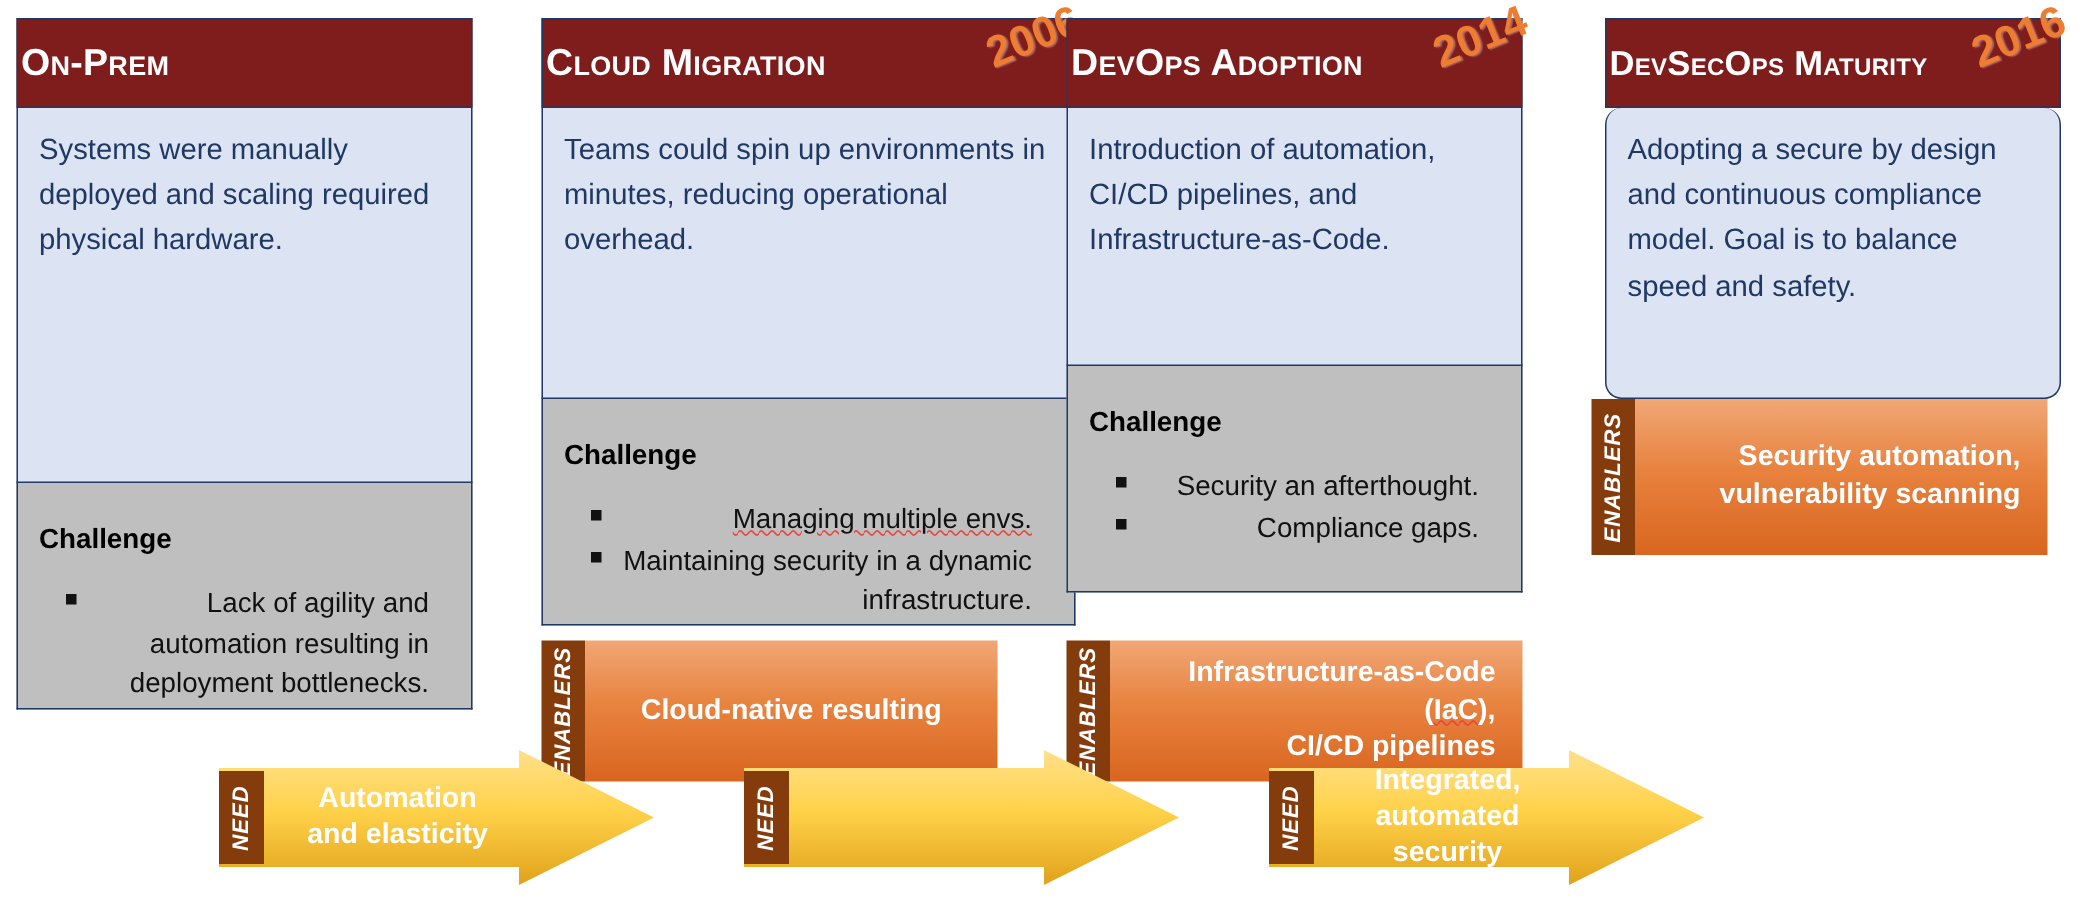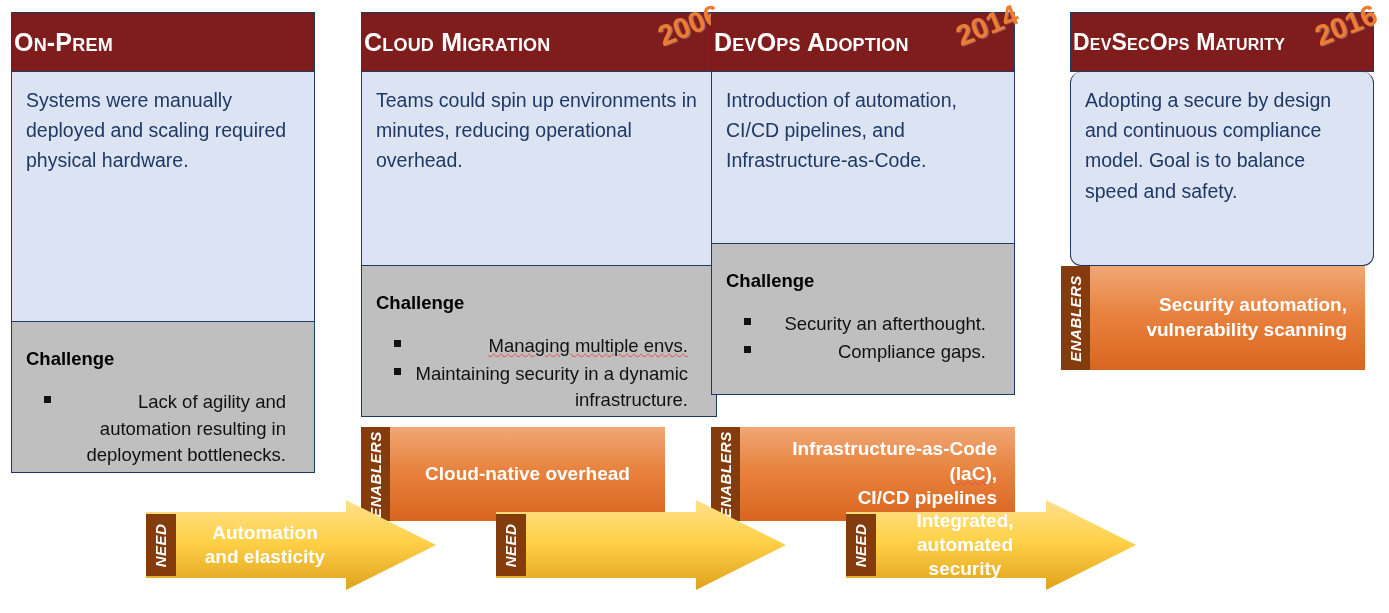--- a/index.html
+++ b/index.html
@@ -206,21 +206,21 @@
       <div class="phase-title" style="font-size:23px;">DevSecOps Maturity</div>
       <div class="year">2016</div>
     </div>
     <div class="phase-desc" style="height:194px;border-radius:11px;">Adopting a secure by design and continuous compliance model. Goal is to balance speed and safety.</div>
   </div>
 
   <div class="enabler" style="left:361px;top:427px;width:304px;height:94px;">
     <div class="enabler-tab">
         <span>ENABLERS</span>
       </div>
-    <div class="enabler-body">Cloud-native overhead</div>
+    <div class="enabler-body">Cloud-native resulting</div>
   </div>
 
   <div class="enabler" style="left:711px;top:427px;width:304px;height:94px;">
     <div class="enabler-tab">
         <span>ENABLERS</span>
       </div>
     <div class="enabler-body">
       <span><span>Infrastructure-as-Code (<span class="sp">IaC</span>),</span><br><span>CI/CD pipelines</span></span>
     </div>
   </div>

